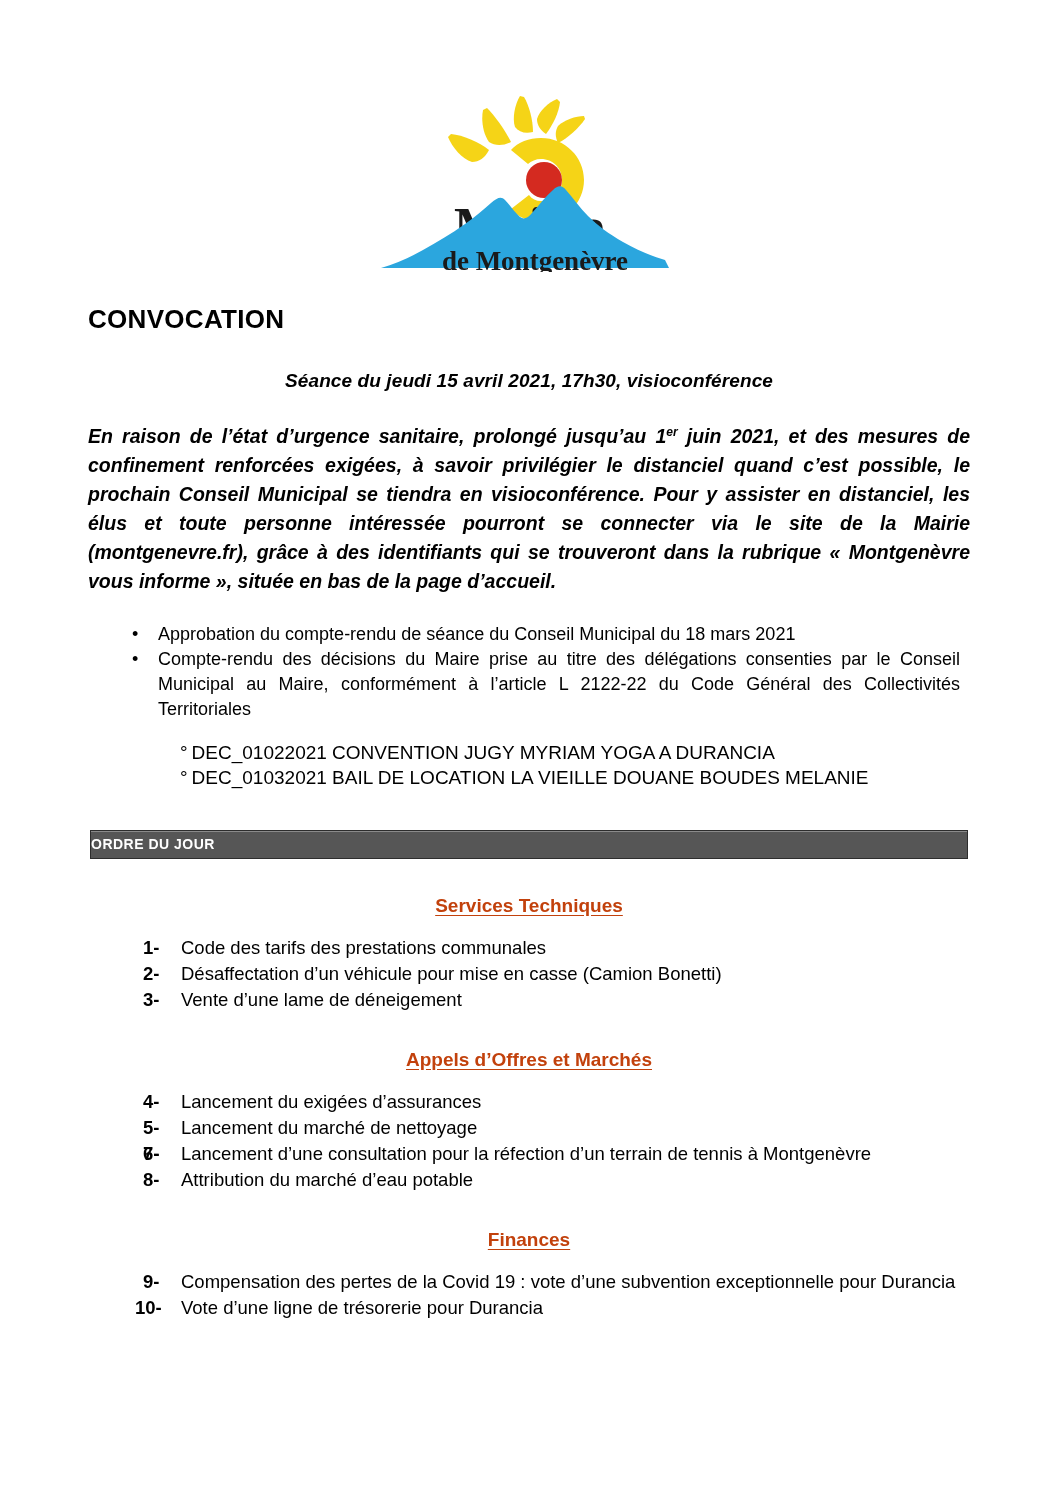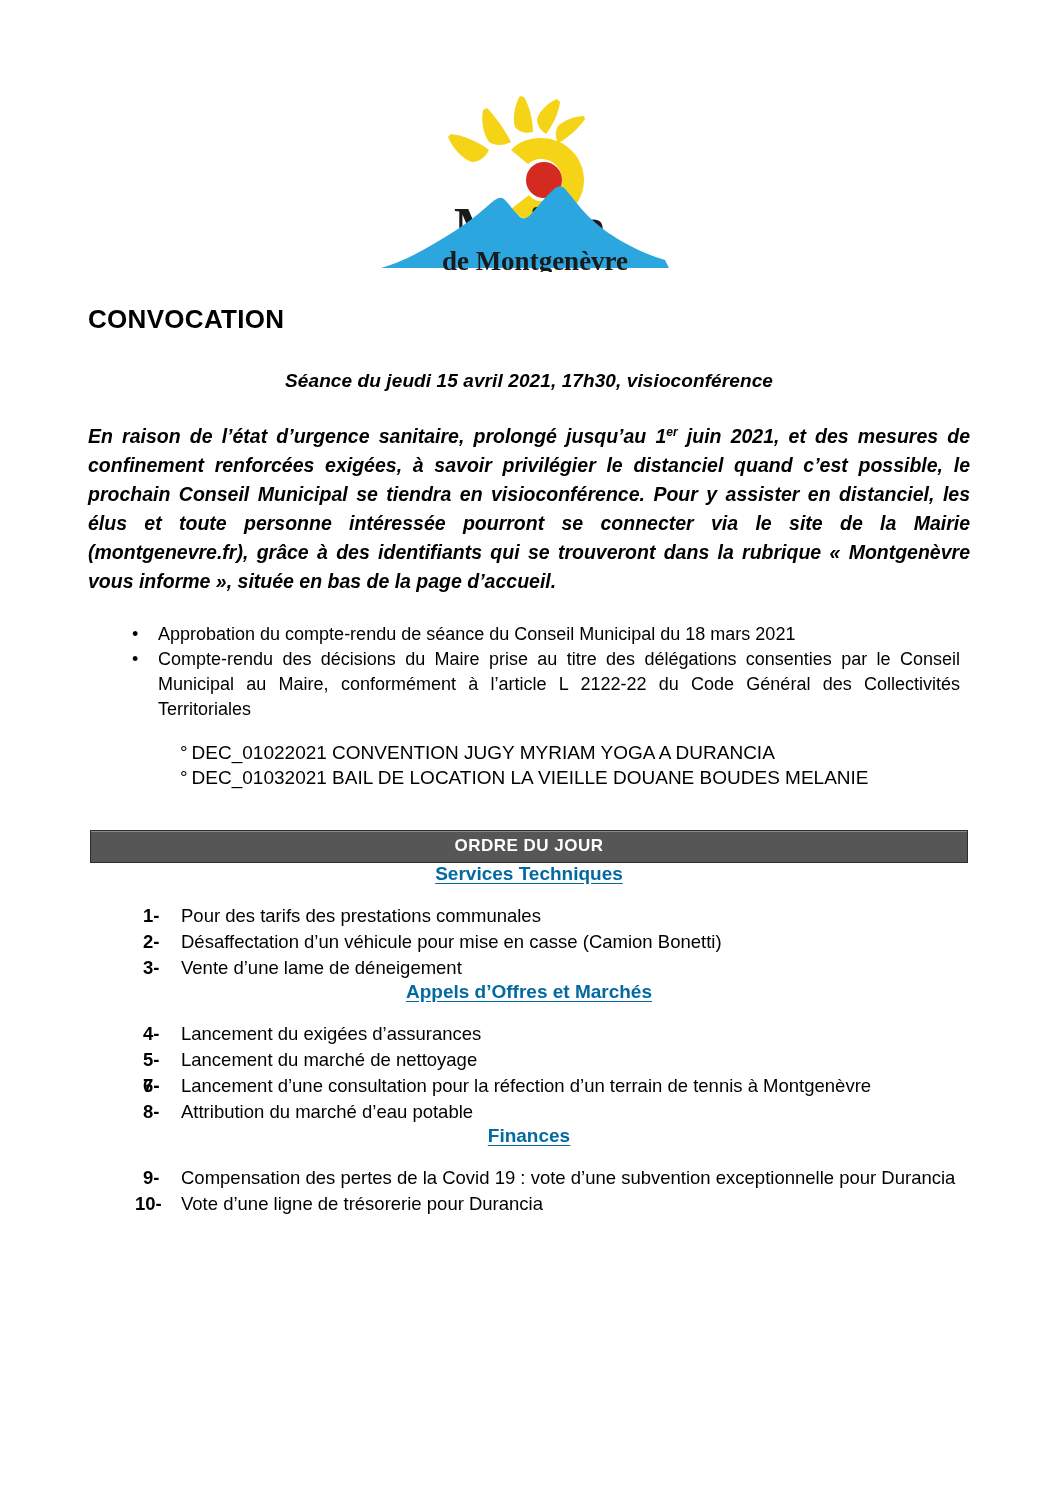--- a/index.html
+++ b/index.html
@@ -112,35 +112,36 @@
   
   .banner-wrap {
     margin-top: 40px;
     padding: 0 2px;
   }
   .banner {
     background: #565656;
     border: 1px solid #2d2d2d;
     color: #ffffff;
     font-weight: bold;
-    font-size: 17px;
+    font-size: 14px;
     letter-spacing: 0.5px;
-    text-align: center;
+    text-align: left;
     padding: 5px 0 6px 0;
     box-shadow: 0 1px 0 #8a8a8a inset;
   }
 
   
   .section-title {
     text-align: center;
     font-weight: bold;
     font-size: 19px;
-    color: #0369a1;
+    color: #c2410c;
     text-decoration: underline;
     text-underline-offset: 3px;
+    margin-top: 36px;
   }
   .agenda {
     margin: 18px 0 0 0;
     padding: 0;
     list-style: none;
     font-size: 18.5px;
     line-height: 26px;
   }
   .agenda li {
     position: relative;
@@ -219,21 +220,21 @@
   </ul>
 
   <div class="banner-wrap">
     <div class="banner">ORDRE DU JOUR</div>
   </div>
 
   <div class="section-title">Services Techniques</div>
   <ul class="agenda">
     <li>
       <span class="num">1-</span>
-      <span>Pour des tarifs des prestations communales</span>
+      <span>Code des tarifs des prestations communales</span>
     </li>
     <li>
       <span class="num">2-</span>
       <span>Désaffectation d’un véhicule pour mise en casse (Camion Bonetti)</span>
     </li>
     <li>
       <span class="num">3-</span>
       <span>Vente d’une lame de déneigement</span>
     </li>
   </ul>

